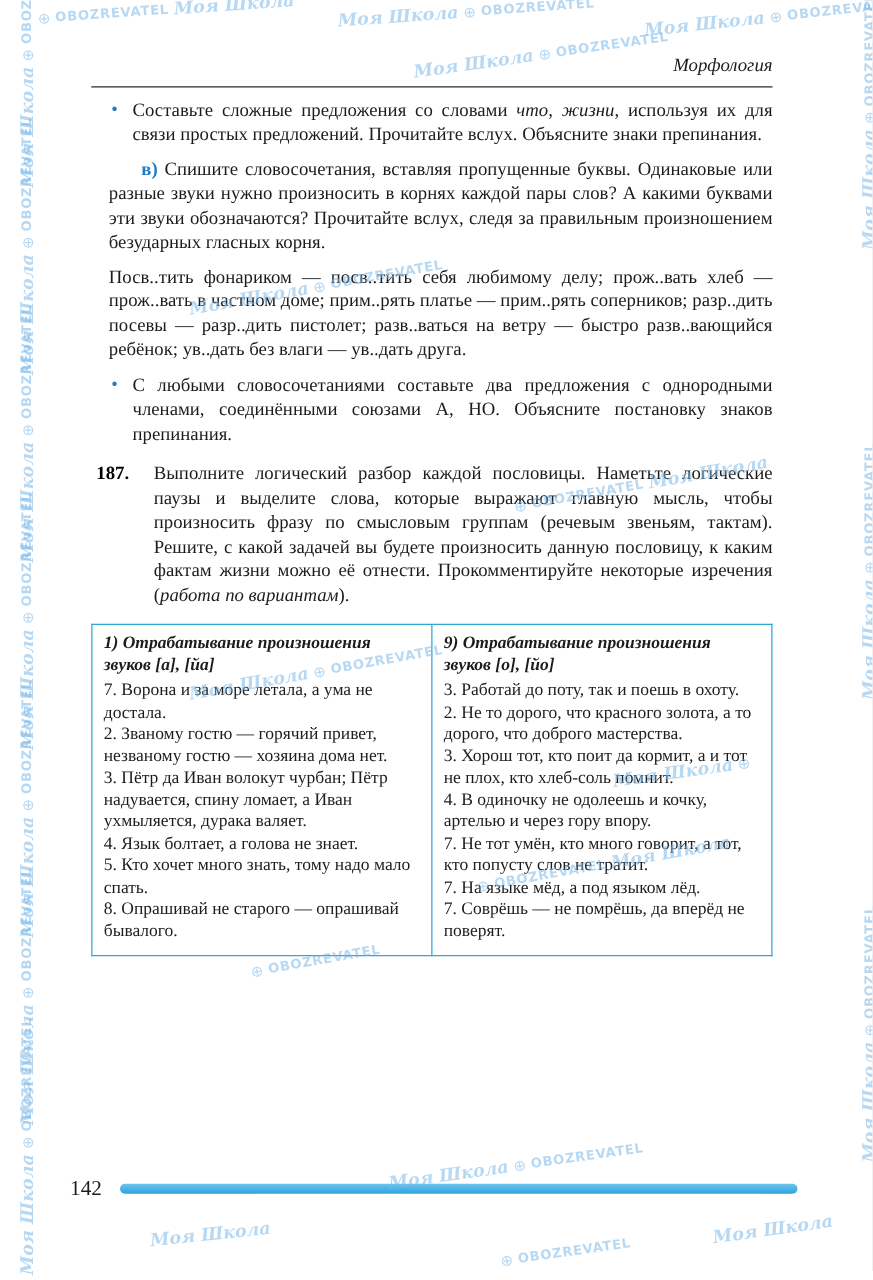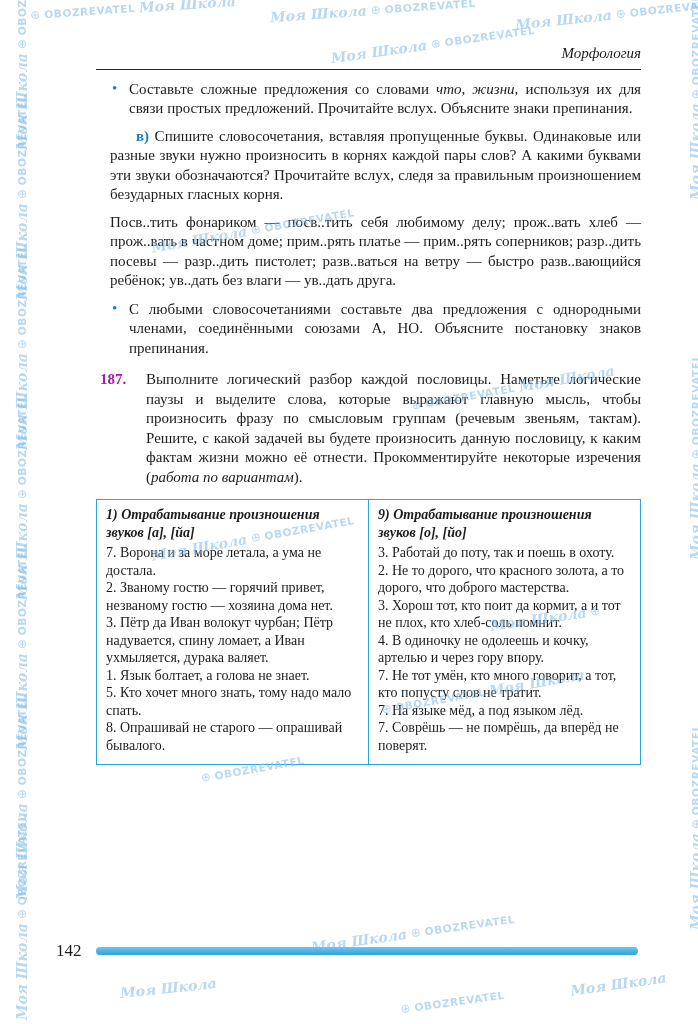--- a/index.html
+++ b/index.html
@@ -2,34 +2,34 @@
 <html><head>
 <meta charset="utf-8">
 <style>
   html,body {margin:0; padding:0; background:#e8e8e8;}
   .page {
     position:relative; width:698px; height:1024px; margin:0 auto;
     background:#ffffff; overflow:hidden;
     font-family:"Liberation Serif","DejaVu Serif",serif; color:#1c1c1c;
   }
   .content {
-    position:absolute; left:96px; width:545px; top:44px;
+    position:absolute; left:73px; width:545px; top:44px;
     font-size:15px; line-height:1.3; text-align:justify;
   }
   .header-row {
     font-style:italic; text-align:right; font-size:15px;
     padding-bottom:5px; border-bottom:1.3px solid #2b2b2b; margin-bottom:10px;
   }
   .bullet-par {position:relative; padding-left:19px; margin:6px 0 8px 14px;}
   .bullet {position:absolute; left:2px; top:-1px; color:#1f7ec2; font-size:15px;}
   .task-v {margin:8px 0 8px 14px; text-indent:26px;}
   .label-blue {color:#1f7ec2; font-weight:bold; font-style:normal;}
   .word-pairs {margin:5px 0 9px 14px;}
   .task-187 {position:relative; padding-left:50px; margin:12px 0 12px 0;}
-  .num-blue {position:absolute; left:4px; top:0; color:#a21caf; font-weight:bold;}
+  .num-blue {position:absolute; left:4px; top:0; color:#000000; font-weight:bold;}
   .ital {font-style:italic;}
 
   .proverbs-table {
     width:100%; border-collapse:collapse; margin-top:12px;
     font-size:14px; line-height:1.25; text-align:left;border-radius:18px;
   }
   .proverbs-table td {
     width:50%; border:1.6px solid #2ea6d8; padding:6px 9px 10px; vertical-align:top;
   }
   .cell-head {font-weight:bold; font-style:italic; margin:0 0 3px;}
@@ -82,21 +82,21 @@
     </p>
 
     <table class="proverbs-table">
       <tbody>
           <tr>
         <td>
           <p class="cell-head">1) Отрабатывание произношения звуков [а], [йа]</p>
           <p class="cell-item">7. Ворона и за море летала, а ума не достала.</p>
           <p class="cell-item">2. Званому гостю — горячий привет, незваному гостю — хозяина дома нет.</p>
           <p class="cell-item">3. Пётр да Иван волокут чурбан; Пётр надувается, спину ломает, а Иван ухмыляется, дурака валяет.</p>
-          <p class="cell-item">1. Язык болтает, а голова не знает.</p>
+          <p class="cell-item">4. Язык болтает, а голова не знает.</p>
           <p class="cell-item">5. Кто хочет много знать, тому надо мало спать.</p>
           <p class="cell-item">8. Опрашивай не старого — опрашивай бывалого.</p>
         </td>
         <td>
           <p class="cell-head">9) Отрабатывание произношения звуков [о], [йо]</p>
           <p class="cell-item">3. Работай до поту, так и поешь в охоту.</p>
           <p class="cell-item">2. Не то дорого, что красного золота, а то дорого, что доброго мастерства.</p>
           <p class="cell-item">3. Хорош тот, кто поит да кормит, а и тот не плох, кто хлеб-соль помнит.</p>
           <p class="cell-item">4. В одиночку не одолеешь и кочку, артелью и через гору впору.</p>
           <p class="cell-item">7. Не тот умён, кто много говорит, а тот, кто попусту слов не тратит.</p>

